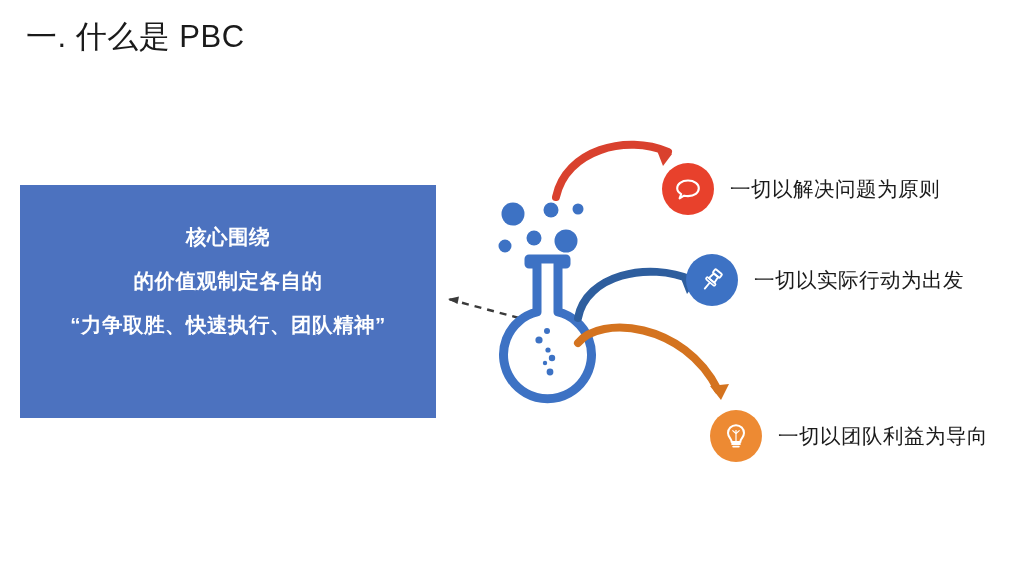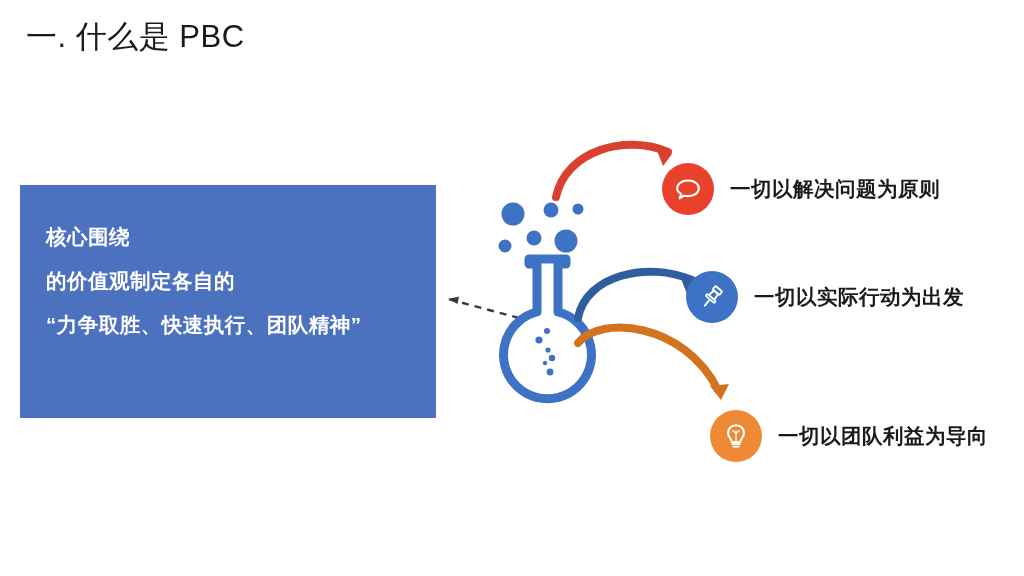--- a/index.html
+++ b/index.html
@@ -47,48 +47,49 @@
     box-sizing: border-box;
     padding: 30px 26px 0 26px;
   }
   #core-box .box-line {
     color: #ffffff;
     font-size: 20.5px;
     font-weight: bold;
     line-height: 44px;
     letter-spacing: 0.5px;
     white-space: nowrap;
+    text-align: center;
   }
 
   
   .feature {
     position: absolute;
     display: flex;
     align-items: center;
   }
   .feature-badge {
     width: 52px;
     height: 52px;
     border-radius: 50%;
     flex: 0 0 52px;
     display: flex;
     align-items: center;
     justify-content: center;
   }
   .feature-label {
     margin-left: 16px;
     font-size: 20.5px;
-    font-weight: bold;
+    font-weight: normal;
     color: #1a1a1a;
     letter-spacing: 0.5px;
     white-space: nowrap;
   }
 
   #feature-0 { left: 662px; top: 163px; }
-  #feature-1 { left: 686px; top: 271px; }
+  #feature-1 { left: 686px; top: 254px; }
   #feature-2 { left: 710px; top: 410px; }
 
   
   #artwork {
     position: absolute;
     left: 0;
     top: 0;
     width: 1024px;
     height: 576px;
     pointer-events: none;

